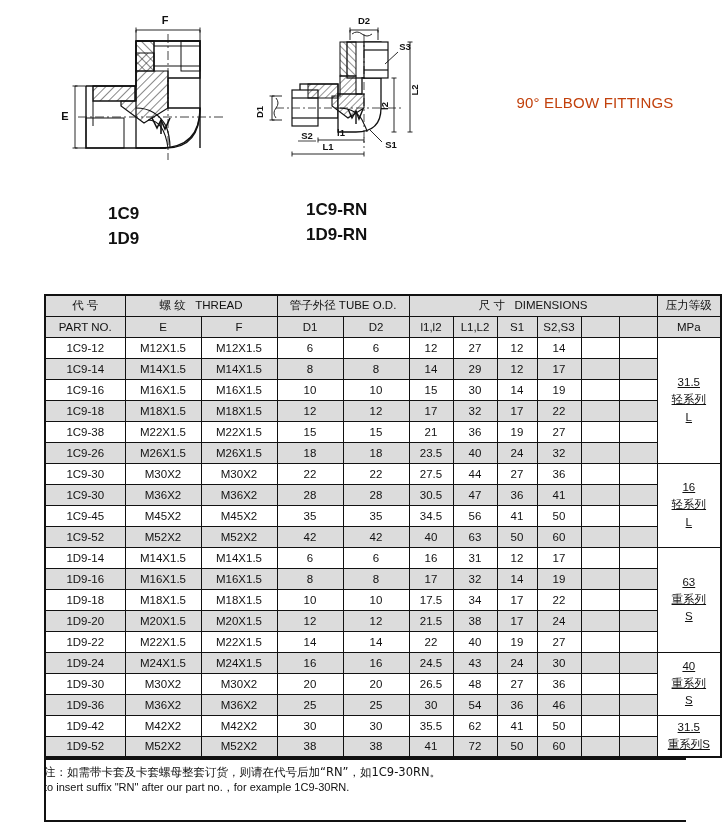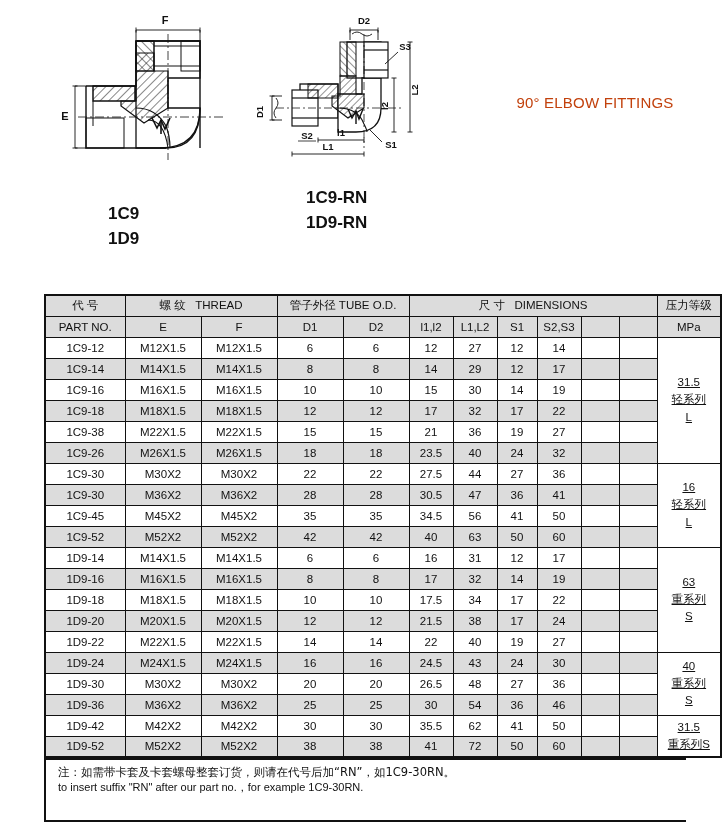--- a/index.html
+++ b/index.html
@@ -30,21 +30,21 @@
     width: 250px;
     text-align: center;
     line-height: 1.45;
   }
   .title-cn { font-size: 14px; letter-spacing: .5px; color: #1a1a1a; }
   .title-en { font-size: 15px; letter-spacing: .2px; color: #c2410c; }
 
   .partnames { position: absolute; left: 0; top: 186px; width: 728px; height: 56px; }
   .pn-group { position: absolute; font-weight: bold; font-size: 17px; line-height: 1.45; color: #111; }
   .pn-left  { left: 108px; top: 0; margin-top: 16px; }
-  .pn-right { left: 306px; top: 0; }
+  .pn-right { left: 306px; top: 12px; }
 
   
   .table-wrap {
     position: absolute;
     left: 44px; top: 294px;
     width: 642px;
   }
   table.spec {
     border-collapse: collapse;
     width: 642px;
@@ -88,21 +88,21 @@
     position: absolute;
     left: 44px; top: 764px;
     width: 642px;
     border: 0;
     font-size: 11px;
     line-height: 1.42;
     color: #111;
   }
   .note-cn { font-family: "DejaVu Sans", sans-serif; font-size: 11.5px; }
   .note-en { }
-  .note-line { white-space: nowrap; padding-left: 14px; }
+  .note-line { white-space: nowrap; }
 
   .frame-bottom {
     position: absolute;
     left: 44px; top: 758px; width: 642px; height: 0;
     border-top: 2px solid #111;
   }
   .frame-left {
     position: absolute; left: 44px; top: 758px; width: 0; height: 62px;
     border-left: 2px solid #111;
   }

